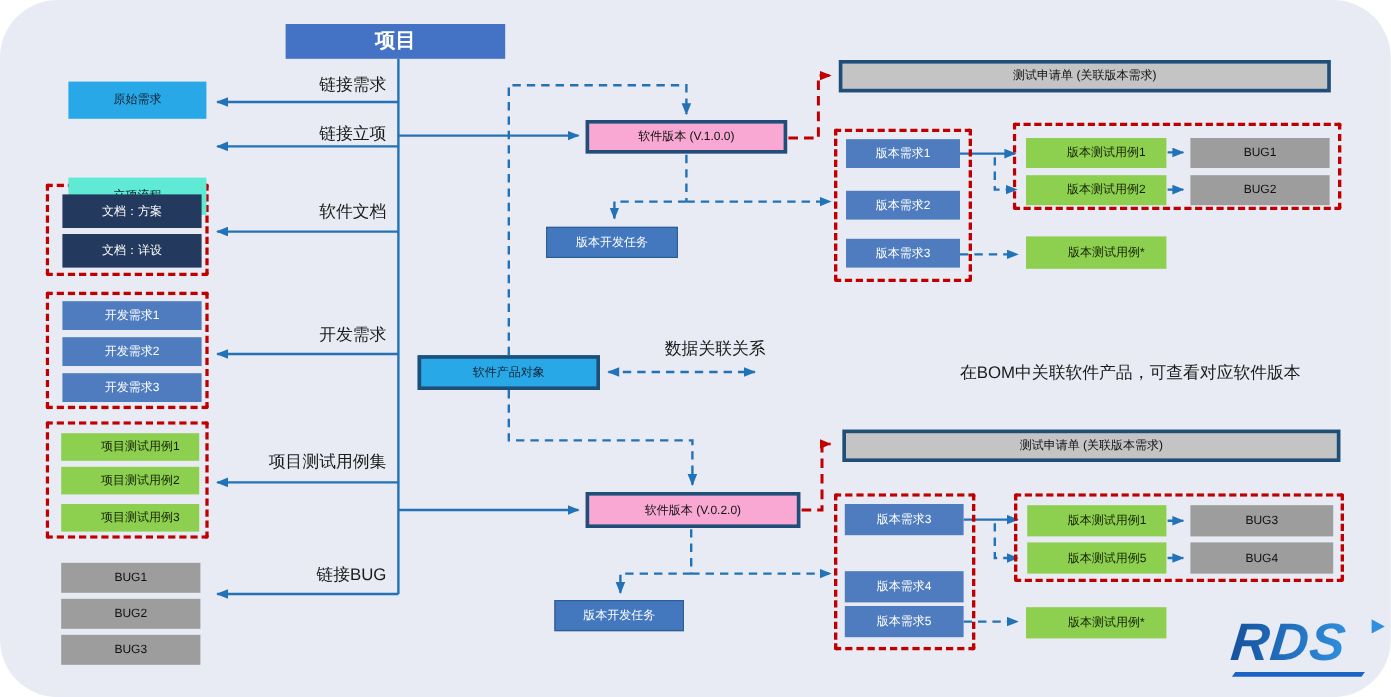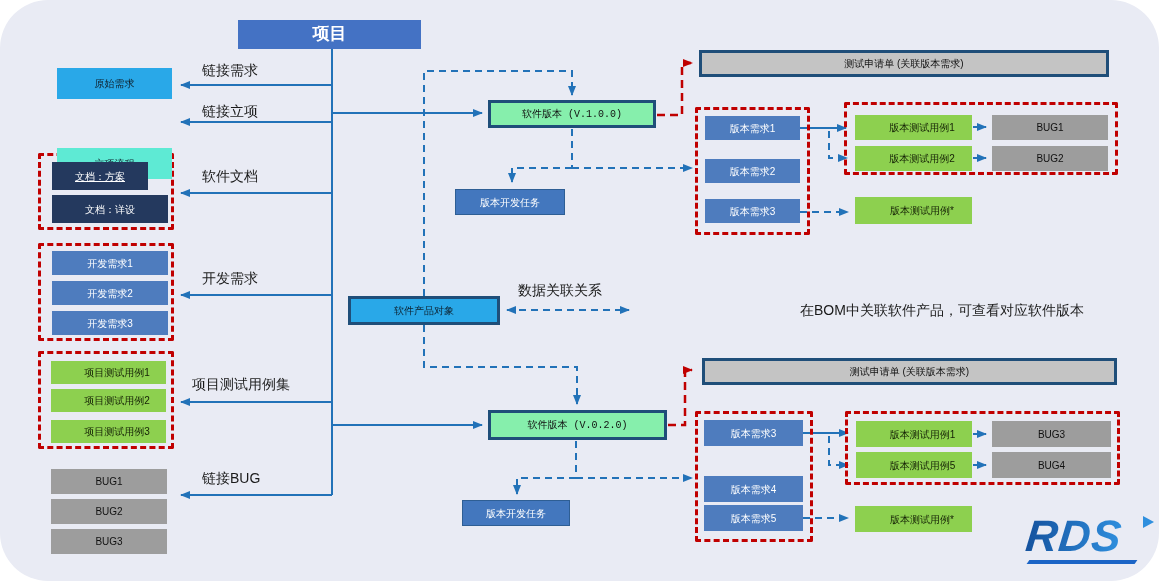--- a/index.html
+++ b/index.html
@@ -7,26 +7,26 @@
   svg.wires{position:absolute;left:0;top:0;pointer-events:none;}
   .node{position:absolute;display:flex;align-items:center;justify-content:center;
         font-size:10px;color:#1a1a1a;box-sizing:border-box;text-align:center;line-height:1.1;}
   .project{background:#4472C4;color:#fff;font-weight:bold;font-size:17px;}
   .cyan{background:#29A8E8;color:#10222e;}
   .sky{background:#5eead4;color:#10222e;margin-top:41px;}
   .navy{background:#24395E;color:#fff;}
   .steel{background:#4E7CBE;color:#fff;}
   .green{background:#8DD04F;color:#142005;padding-left:17px;}
   .gray{background:#9D9D9D;color:#111;}
-  .ver{background:#86efac;border:3px solid #1F4E79;color:#111;font-family:Liberation Mono, monospace;}
+  .ver{background:#f9a8d4;border:3px solid #1F4E79;color:#111;}
   .task{background:#4377BE;border:1px solid #2E5E94;color:#fff;}
   .cyanb{background:#29A8E8;border:3px solid #1F4E79;color:#0e2433;}
   .hw{background:#F6F6F6;border:3px solid #17375E;color:#111;}
   .req{background:#C4C4C4;border:3px solid #1F4E79;color:#111;}
-  .lbl{position:absolute;font-size:14px;color:#1a1a1a;text-align:left;line-height:1.1;}
+  .lbl{position:absolute;font-size:14px;color:#1a1a1a;text-align:right;line-height:1.1;}
   .redgroup{position:absolute;border:3px dashed #C00000;box-sizing:border-box;border-radius:2px;}
   .rds{position:absolute;left:1026px;top:514px;width:130px;height:56px;}
   .rds .txt{font-style:italic;font-weight:800;font-size:44px;letter-spacing:1px;
             color:#1B64C6;background:linear-gradient(90deg,#15529E,#2F8FDE);
             -webkit-background-clip:text;background-clip:text;-webkit-text-fill-color:transparent;
             display:inline-block;transform:skewX(-6deg);line-height:1;}
   .rds .bar{position:absolute;left:2px;top:46px;width:108px;height:4px;background:#1B64C6;transform:skewX(-35deg);}
   .rds .tip{position:absolute;right:2px;top:2px;width:0;height:0;border-left:11px solid #2F8FDE;
             border-top:6px solid transparent;border-bottom:6px solid transparent;}
 </style>
@@ -90,21 +90,21 @@
   <div class="redgroup" style="left:38px;top:351px;width:136px;height:98px;"></div>
   <div class="redgroup" style="left:695px;top:107px;width:115px;height:128px;"></div>
   <div class="redgroup" style="left:844px;top:102px;width:274px;height:73px;"></div>
   <div class="redgroup" style="left:695px;top:411px;width:118px;height:131px;"></div>
   <div class="redgroup" style="left:845px;top:411px;width:275px;height:74px;"></div>
 
   <div class="node project" style="left:238px;top:20px;width:183px;height:29px;">项目</div>
 
   <div class="node cyan" style="left:57px;top:68px;width:115px;height:31px;">原始需求</div>
   <div class="node sky" style="left:57px;top:107px;width:115px;height:31px;">立项流程</div>
-  <div class="node navy" style="left:52px;top:162px;width:96px;height:28px;text-decoration:underline;">文档：方案</div>
+  <div class="node navy" style="left:52px;top:162px;width:116px;height:28px;">文档：方案</div>
   <div class="node navy" style="left:52px;top:195px;width:116px;height:28px;">文档：详设</div>
   <div class="node steel" style="left:52px;top:251px;width:116px;height:24px;">开发需求1</div>
   <div class="node steel" style="left:52px;top:281px;width:116px;height:24px;">开发需求2</div>
   <div class="node steel" style="left:52px;top:311px;width:116px;height:24px;">开发需求3</div>
   <div class="node green" style="left:51px;top:361px;width:115px;height:23px;text-align:center;">项目测试用例1</div>
   <div class="node green" style="left:51px;top:389px;width:115px;height:23px;">项目测试用例2</div>
   <div class="node green" style="left:51px;top:420px;width:115px;height:23px;">项目测试用例3</div>
   <div class="node gray" style="left:51px;top:469px;width:116px;height:25px;">BUG1</div>
   <div class="node gray" style="left:51px;top:499px;width:116px;height:25px;">BUG2</div>
   <div class="node gray" style="left:51px;top:529px;width:116px;height:25px;">BUG3</div>

